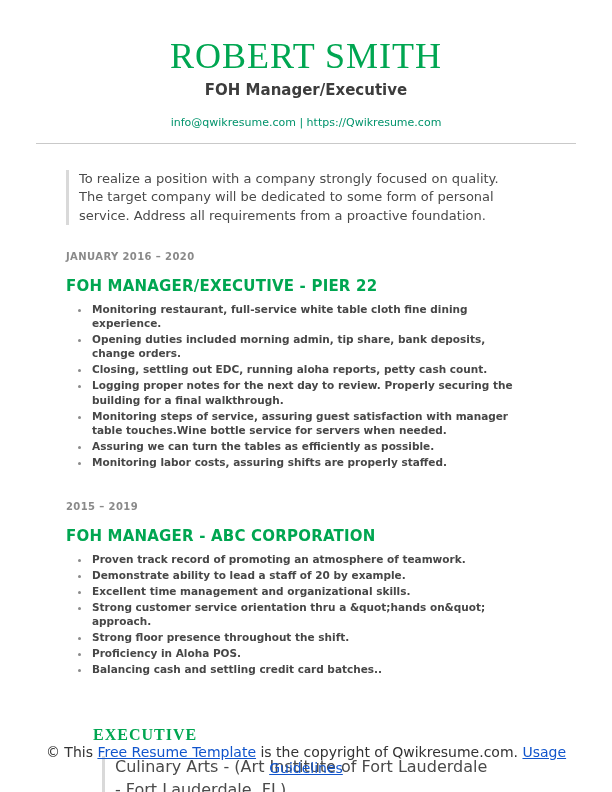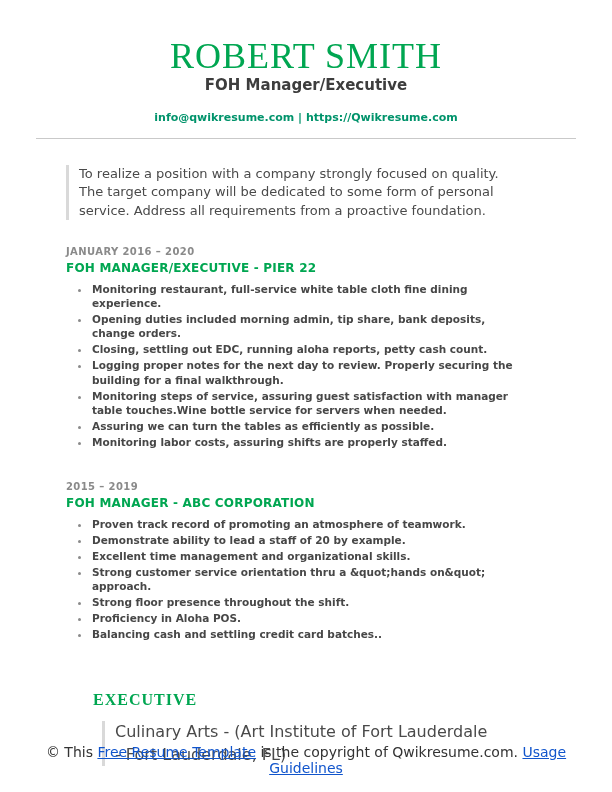--- a/index.html
+++ b/index.html
@@ -9,43 +9,43 @@
     font-family:"DejaVu Sans", sans-serif;color:#404040;
   }
   
   .header{padding-top:38px;text-align:center;}
   .person-name{
     font-family:"Liberation Serif", serif;
     color:#00A651;font-size:36px;font-weight:400;
     letter-spacing:1px;margin:0;line-height:1.05;
   }
   .resume-title{
-    font-size:15px;font-weight:700;color:#3d3d3d;
+    margin-top:5px;font-size:15px;font-weight:700;color:#3d3d3d;
   }
   .contact-line{
-    margin-top:17px;font-size:11px;font-weight:700;color:#00936B;
+    margin-top:17px;font-size:11px;font-weight:400;color:#00936B;
   }
   .header-rule{
     border:none;border-top:1px solid #c9c9c9;margin:14px 8px 0 8px;
   }
   
   .objective{
     margin:26px 82px 0 38px;
     border-left:3px solid #d9d9d9;
     padding-left:10px;
     font-size:13px;line-height:1.42;color:#4a4a4a;
   }
   
   .experience{margin:26px 55px 0 38px;}
   .experience.second{margin-top:32px;}
   .exp-dates{
     color:#8a8a8a;font-weight:700;font-size:10px;letter-spacing:.4px;
   }
   .exp-position{
-    color:#00A651;font-weight:700;font-size:12px;margin-top:4px;letter-spacing:.2px;
+    color:#00A651;font-weight:700;font-size:15px;margin-top:15px;letter-spacing:.2px;
   }
   ul.bullets{margin:7px 0 0 24px;padding:0;font-weight:bold;}
   ul.bullets li{
     font-size:10.5px;line-height:1.34;margin:0 0 2px 0;padding-left:2px;color:#474747;
   }
   ul.bullets li::marker{color:#8a8a8a;font-size:9px;}
   
   .section{margin-top:50px;}
   .section.skills{margin-top:42px;}
   .section-heading{

